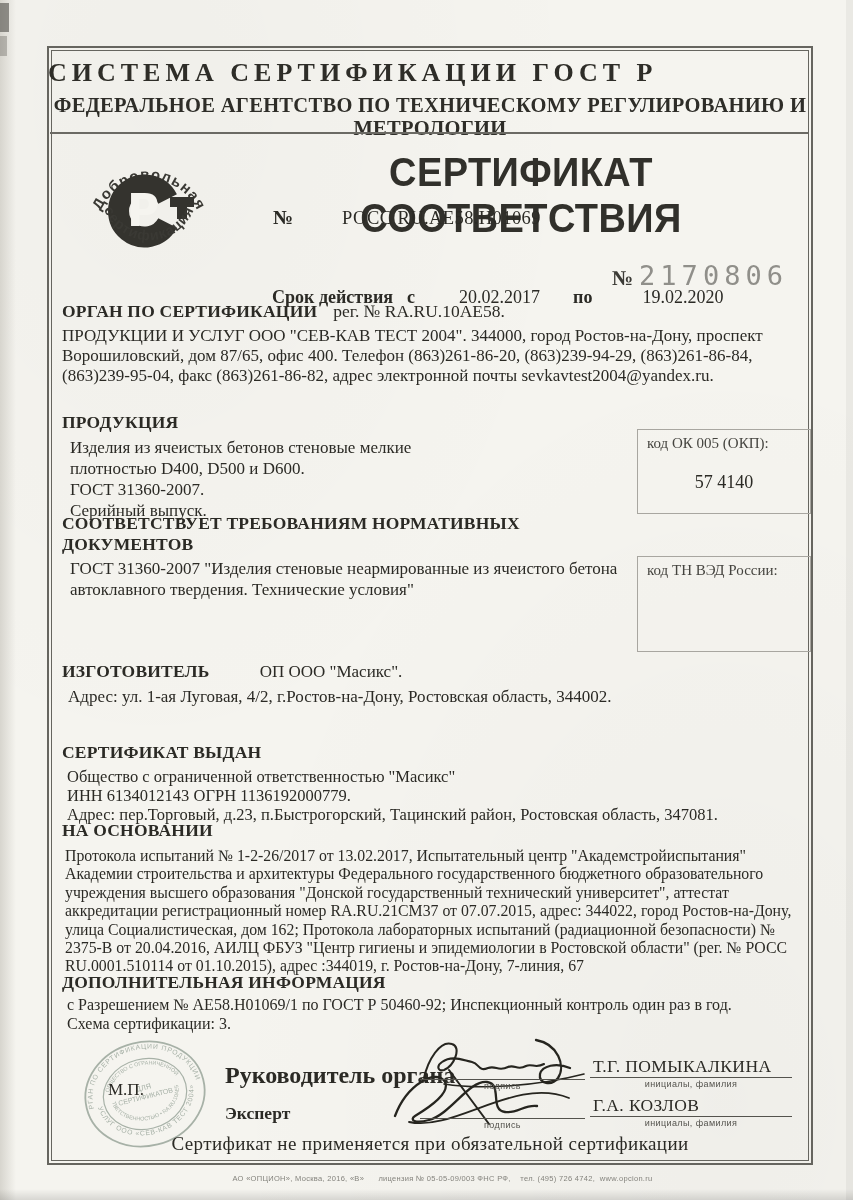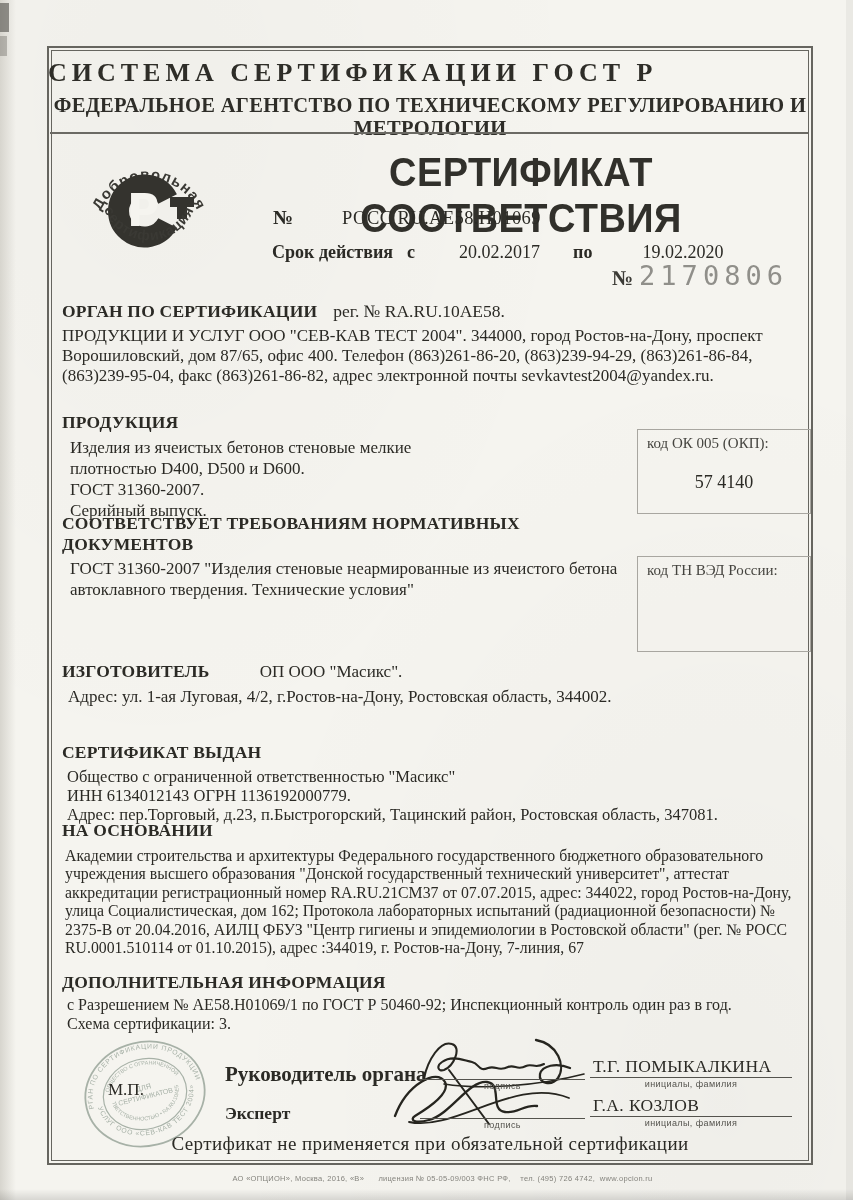--- a/index.html
+++ b/index.html
@@ -66,21 +66,21 @@
   .manuf .mname{font-size:17px;margin-left:30px;}
   .manuf .maddr{margin-top:5px;padding-left:6px;font-size:17px;}
   .issued{top:742px;width:745px;}
   .issued .lines{margin-top:4px;line-height:19px;padding-left:5px;font-size:16.5px;}
   .basis{top:820px;width:744px;}
   .basis .lines{margin-top:6px;line-height:18.4px;font-size:15.8px;padding-left:3px;}
   .addinfo{top:972px;width:744px;}
   .addinfo .lines{margin-top:3px;line-height:18.5px;font-size:16px;padding-left:5px;}
   
   .mp{left:108px;top:1080px;font-size:17px;}
-  .role1{left:225px;top:1062px;font-weight:bold;font-size:21px;}
+  .role1{left:225px;top:1062px;font-weight:bold;font-size:24px;}
   .role2{left:225px;top:1103px;font-weight:bold;font-size:17.5px;}
   .sigline{height:0;border-top:1.4px solid #54534d;}
   .sigline1{left:420px;top:1079px;width:165px;}
   .sigline2{left:420px;top:1118px;width:165px;}
   .smallcap{font-size:9px;color:#55544e;letter-spacing:0.4px;text-align:center;
             font-family:"Liberation Sans",sans-serif;}
   .sigcap1{left:420px;top:1081px;width:165px;}
   .sigcap2{left:420px;top:1120px;width:165px;}
   .name1{left:593px;top:1056px;width:200px;font-size:17.5px;letter-spacing:0.4px;}
   .name2{left:593px;top:1095px;width:200px;font-size:17.5px;letter-spacing:0.4px;}
@@ -138,21 +138,21 @@
 
   <div class="abs numrow">
     <span class="num-label">№</span>
     <span class="num-value">РОСС RU.АЕ58.Н01069</span>
   </div>
 
   <div class="abs validity">
     <span class="lbl">Срок действия</span>
     <span class="lbl" style="margin-left:14px;">с</span>
     <span style="margin-left:44px;">20.02.2017</span>
-    <span class="lbl" style="margin-left:33px;">по</span>
+    <span class="lbl" style="margin-left:33px;margin-top:45px;">по</span>
     <span style="margin-left:50px;">19.02.2020</span>
   </div>
 
   <div class="abs blanknum">
     <span class="nsign">№</span>
     <span class="digits">2170806</span>
   </div>
 
   <div class="abs sec organ">
     <div class="row">
@@ -204,20 +204,21 @@
     <div class="lines">
       <div>Общество с ограниченной ответственностью "Масикс"</div>
       <div>ИНН 6134012143 ОГРН 1136192000779.</div>
       <div>Адрес: пер.Торговый, д.23, п.Быстрогорский, Тацинский район, Ростовская область, 347081.</div>
     </div>
   </div>
 
   <div class="abs sec basis">
     <div class="sec-h">НА ОСНОВАНИИ</div>
     <div class="lines">
+      <div>Протокола испытаний № 1-2-26/2017 от 13.02.2017, Испытательный центр "Академстройиспытания"</div>
       <div>Академии строительства и архитектуры Федерального государственного бюджетного образовательного</div>
       <div>учреждения высшего образования "Донской государственный технический университет", аттестат</div>
       <div>аккредитации регистрационный номер RA.RU.21СМ37 от 07.07.2015, адрес: 344022, город Ростов-на-Дону,</div>
       <div>улица Социалистическая, дом 162; Протокола лабораторных испытаний (радиационной безопасности) №</div>
       <div>2375-В от 20.04.2016, АИЛЦ ФБУЗ "Центр гигиены и эпидемиологии в Ростовской области" (рег. № РОСС</div>
       <div>RU.0001.510114 от 01.10.2015), адрес :344019, г. Ростов-на-Дону, 7-линия, 67</div>
     </div>
   </div>
 
   <div class="abs sec addinfo">

